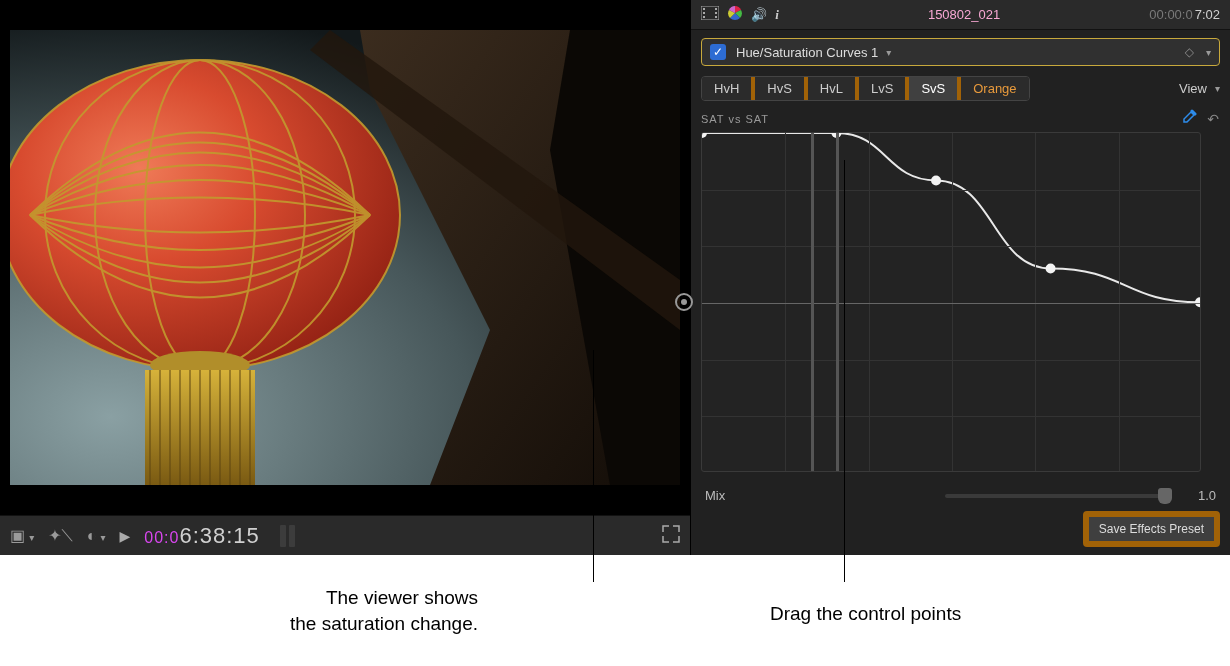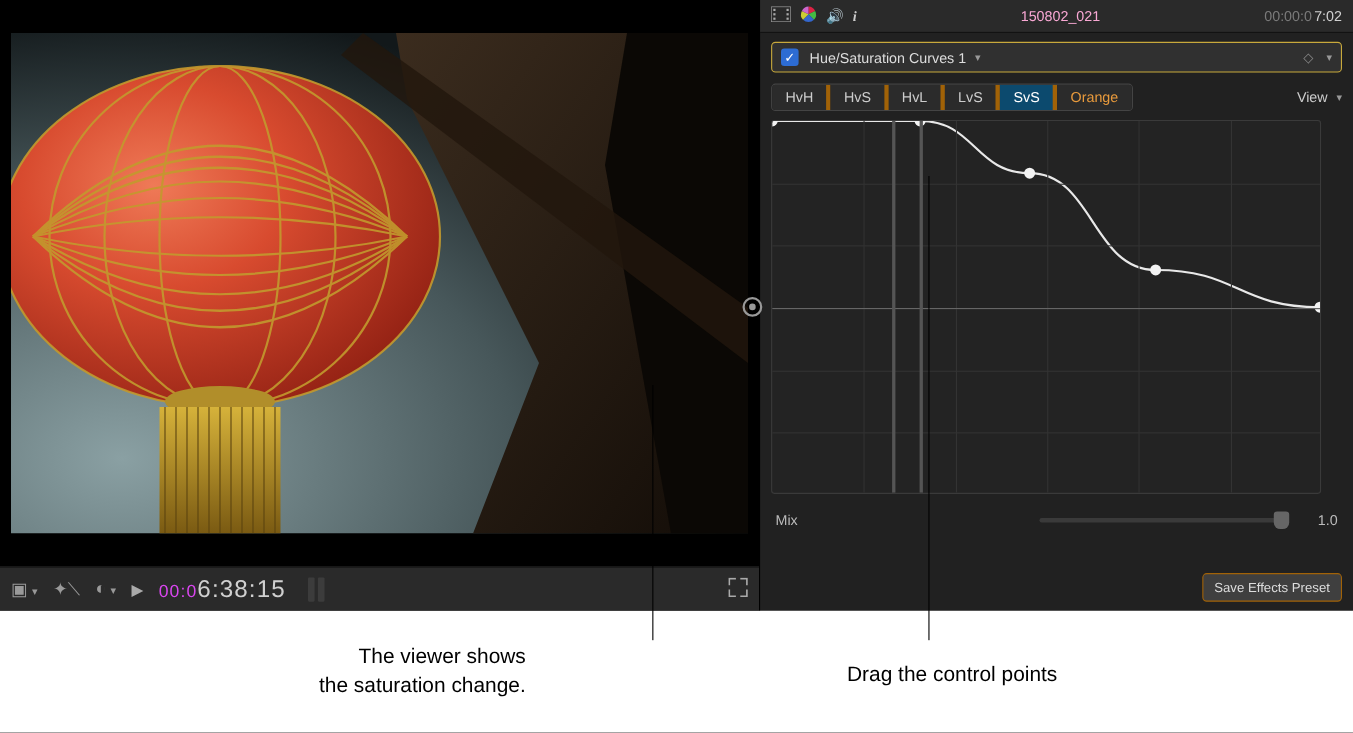--- a/index.html
+++ b/index.html
@@ -43,21 +43,21 @@
     .chk { width:16px; height:16px; border-radius:3px; background:#2D6CD3; display:flex; align-items:center; justify-content:center; color:#fff; font-size:12px; margin-right:10px; }
     .eff-name { display:flex; align-items:center; gap:4px; }
     .eff-spacer { flex:1; }
     .kf { color:#888; font-size:12px; margin-right:8px; }
 
     
     .tabs-row { display:flex; align-items:center; padding:10px 10px 8px 10px; gap:10px; }
     .seg { display:flex; border:1px solid #444; border-radius:4px; overflow:hidden; }
     .seg .t { padding:4px 12px; font-size:13px; color:#ccc; background:#2b2b2b; border-right:4px solid #a16207; cursor:pointer; }
     .seg .t:last-child { border-right:none; }
-    .seg .t.active { background:#0c4a6e; color:#fff; }
+    .seg .t.active { background:#404040; color:#fff; }
     .seg .t.orange { color:#E89A3C; }
     .view-dd { margin-left:auto; color:#ccc; font-size:13px; display:flex; align-items:center; gap:4px; }
 
     
     .curve-wrap { padding:0 10px; position:relative; }
     .curve-head { display:flex; align-items:center; font-size:11px; color:#9a9a9a; letter-spacing:1px; margin-bottom:4px; }
     .eyed { margin-left:auto; color:#2D8CEB; font-size:14px; margin-right:10px; }
     .reset { color:#888; font-size:14px; }
 
     .grid-box { position:relative; width:500px; height:340px; background:#232323; border:1px solid #3a3a3a; border-radius:3px; overflow:hidden; }
@@ -71,21 +71,21 @@
 
     svg.curve { position:absolute; inset:0; }
     .cp { fill:#f3f3f3; }
 
     
     .mix-row { padding:16px 14px 0 14px; display:flex; align-items:center; color:#bbb; font-size:13px; gap:11px; }
     .slider { flex:1; max-width:220px; height:4px; background:#3a3a3a; border-radius:2px; position:relative; margin-left:auto; }
     .slider .knob { position:absolute; right:0; top:50%; width:14px; height:16px; background:#666; border-radius:3px 3px 6px 6px; transform:translate(50%,-50%); }
 
     
-    .save-preset { position:absolute; right:10px; bottom:8px; background:#3f3f3f; color:#ddd; font-size:12px; padding:5px 10px; border-radius:4px; border:1px solid #a16207; }
+    .save-preset { position:absolute; right:10px; bottom:8px; background:#3f3f3f; color:#ddd; font-size:12px; padding:5px 10px; border-radius:4px; border:6px solid #a16207; }
 
     
     .callouts { position:absolute; left:0; top:555px; width:1230px; height:111px; }
     .co-text { position:absolute; font-size:19px; color:#000; line-height:1.35; }
     .co-line { position:absolute; width:1px; background:#000; }
   </style>
 </head>
 <body>
 
 <div class="app">
@@ -239,20 +239,30 @@
           <div class="t active">SvS</div>
           <div class="t orange">Orange</div>
         </div>
       <span class="view-dd">
         <span>View</span>
         <span class="chev">▾</span>
       </span>
     </div>
 
     <div class="curve-wrap">
+      <div class="curve-head">
+        <span>SAT vs SAT</span>
+        <span class="eyed">
+          <svg width="16" height="16" viewBox="0 0 16 16">
+              <path d="M3,13 L3,10 L10,3 L13,6 L6,13 Z" fill="none" stroke="#2D8CEB" stroke-width="1.5"></path>
+              <path d="M11,2 L14,5" stroke="#2D8CEB" stroke-width="3" stroke-linecap="round"></path>
+            </svg>
+        </span>
+        <span class="reset">↶</span>
+      </div>
 
       <div style="position:relative; padding-left:0;">
         <div class="grid-box" id="grid">
 
           <svg class="curve" id="curveSvg" viewBox="0 0 500 340" preserveAspectRatio="none">
               <path d="M0,0 C 67.5,0 67.5,0 135,0 C 185,0 185,47.6 235,47.6 C 292.5,47.6 292.5,136 350,136 C 425,136 425,170 500,170" stroke="#e8e8e8" stroke-width="2" fill="none"></path>
               <circle cx="0" cy="0" r="5" class="cp"></circle>
               <circle cx="135" cy="0" r="5" class="cp"></circle>
               <circle cx="235" cy="47.6" r="5" class="cp"></circle>
               <circle cx="350" cy="136" r="5" class="cp"></circle>

